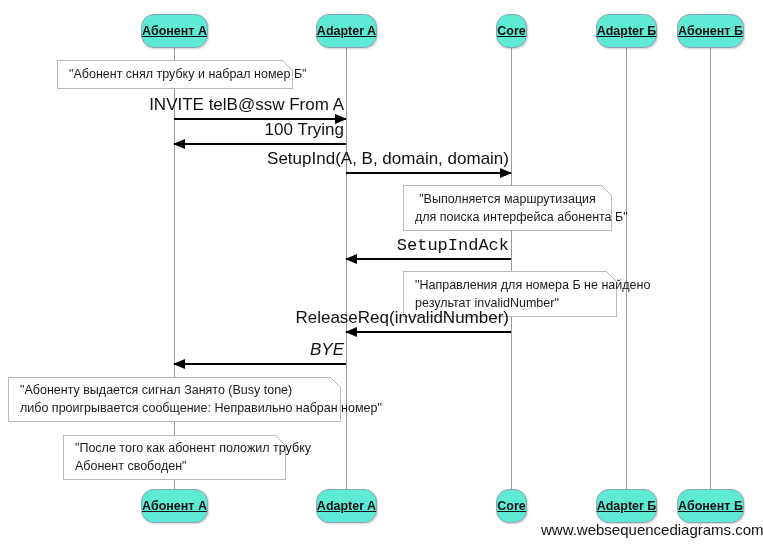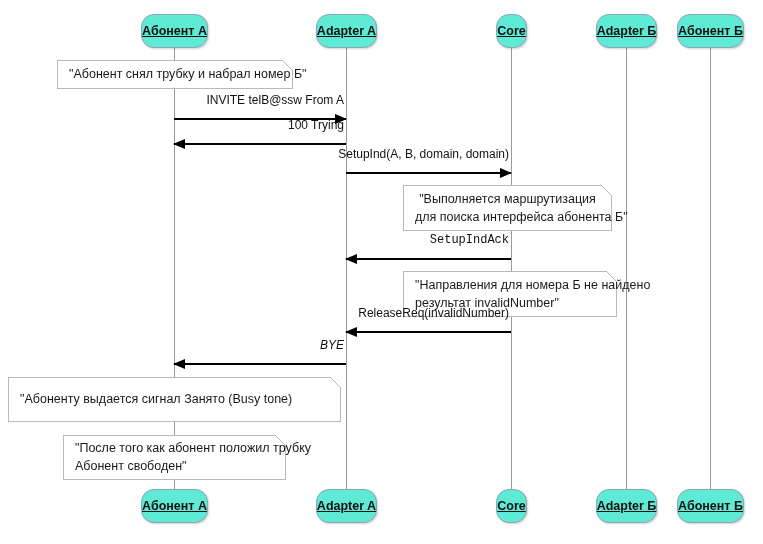--- a/index.html
+++ b/index.html
@@ -107,22 +107,22 @@
   .msg.right .head {
     right: -1px;
     border-left: 12px solid #000000;
   }
   .msg.left .head {
     left: -1px;
     border-right: 12px solid #000000;
   }
   .msg .mlabel {
     position: absolute;
-    bottom: 12px;
-    font-size: 12px;
+    bottom: 4px;
+    font-size: 17px;
     color: #111111;
     white-space: nowrap;
     right: 2px;
   }
   
   #watermark {
     position: absolute;
     font-size: 15px;
     color: #111111;
     white-space: nowrap;
@@ -185,20 +185,21 @@
     <div class="note" style="left: 403px; top: 271px; width: 214px; height: 46px;">
       <div class="nline">"Направления для номера Б не найдено</div>
       <div class="nline">результат invalidNumber"</div>
       <div class="foldmask"></div>
       <svg class="diag" width="11" height="11" viewBox="0 0 11 11">
         <path d="M0,0 L11,11" stroke="#b9b9b9" stroke-width="1" fill="none"></path>
       </svg>
     </div>
     <div class="note" style="left: 8px; top: 377px; width: 333px; height: 45px;">
       <div class="nline">"Абоненту выдается сигнал Занято (Busy tone)</div>
+      <div class="nline">либо проигрывается сообщение: Неправильно набран номер"</div>
       <div class="foldmask"></div>
       <svg class="diag" width="11" height="11" viewBox="0 0 11 11">
         <path d="M0,0 L11,11" stroke="#b9b9b9" stroke-width="1" fill="none"></path>
       </svg>
     </div>
     <div class="note" style="left: 63px; top: 435px; width: 223px; height: 45px;">
       <div class="nline">"После того как абонент положил трубку</div>
       <div class="nline">Абонент свободен"</div>
       <div class="foldmask"></div>
       <svg class="diag" width="11" height="11" viewBox="0 0 11 11">
@@ -228,13 +229,14 @@
     <div class="msg left" style="left: 346px; width: 165px; top: 331px;">
       <div class="shaft"></div>
       <div class="head"></div>
       <div class="mlabel">ReleaseReq(invalidNumber)</div>
     </div>
     <div class="msg left" style="left: 174px; width: 172px; top: 363px; font-style: italic;">
       <div class="shaft"></div>
       <div class="head"></div>
       <div class="mlabel">BYE</div>
     </div>
+    <div id="watermark" style="left: 541px; top: 521px;">www.websequencediagrams.com</div>
   </div>
 
 </body></html>

